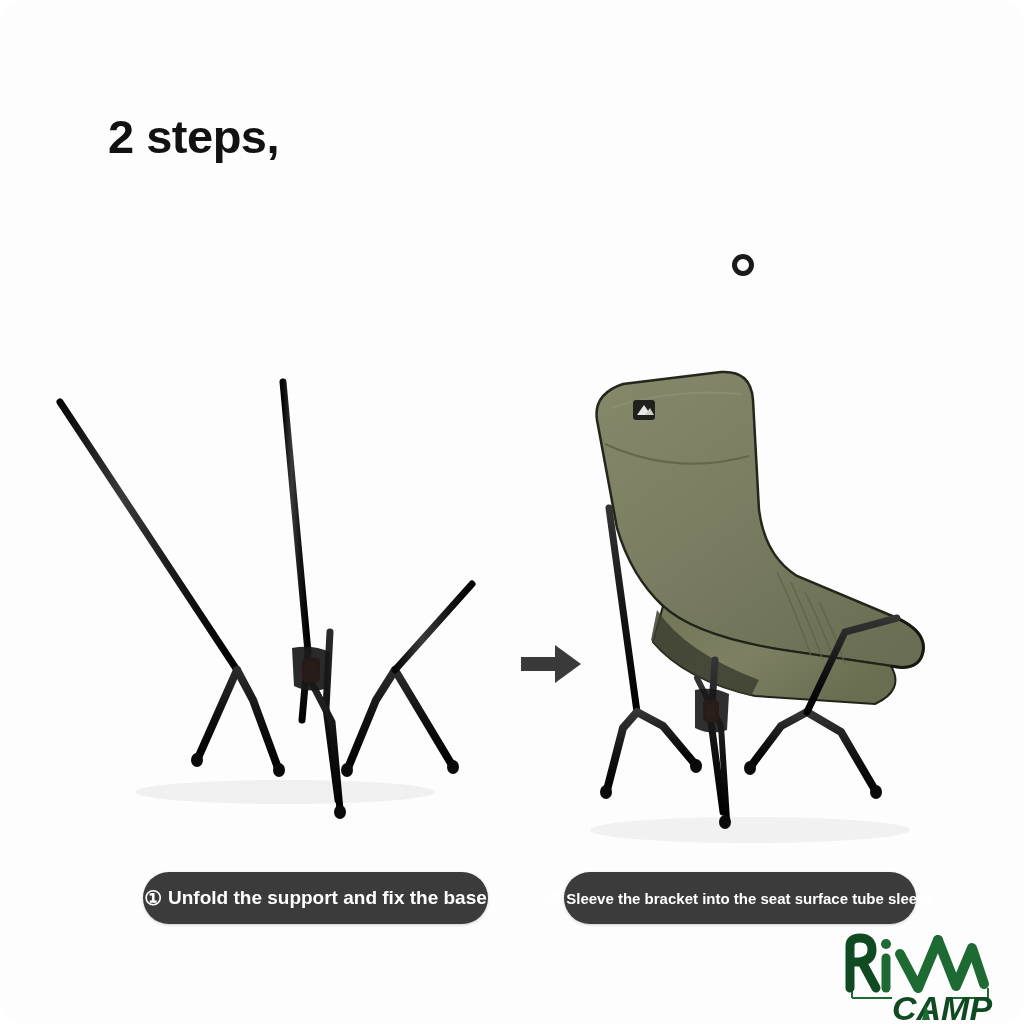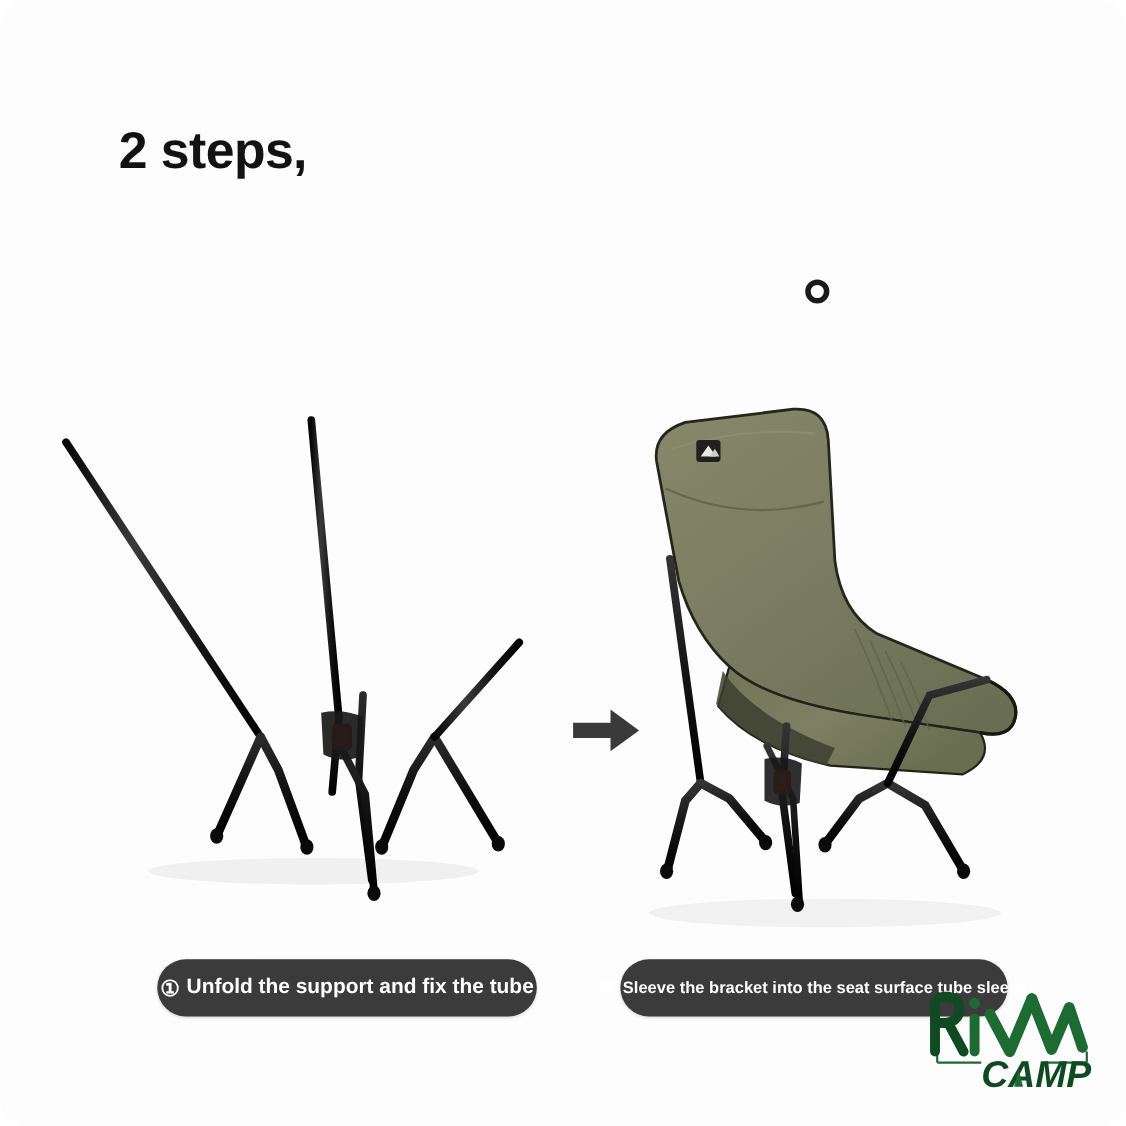--- a/index.html
+++ b/index.html
@@ -71,21 +71,21 @@
     white-space:nowrap;
     box-shadow:0 1px 3px rgba(0,0,0,0.18);
   }
   #caption-1 { left:143px; top:872px; width:345px; font-size:19px; }
   #caption-2 { left:564px; top:872px; width:352px; font-size:15px; }
   .caption .num { margin-right:6px; font-size:1.05em; }
 
   
   #logo {
     position:absolute;
-    left:838px; top:892px;
+    left:838px; top:924px;
     width:180px; height:98px;
   }
   #logo svg { width:100%; height:100%; display:block; }
 </style>
 </head>
 <body>
 
 <div id="page">
 
   <div class="headline">2 steps,</div>
@@ -255,21 +255,21 @@
         <ellipse cx="151" cy="406" rx="6" ry="7"></ellipse>
         <ellipse cx="205" cy="408" rx="6" ry="7"></ellipse>
         <ellipse cx="331" cy="432" rx="6" ry="7"></ellipse>
         <ellipse cx="180" cy="462" rx="6" ry="7"></ellipse>
       </g>
     </svg>
   </div>
 
   <div class="caption" id="caption-1">
     <span class="num">①</span>
-    <span>Unfold the support and fix the tube</span>
+    <span>Unfold the support and fix the base</span>
   </div>
 
   <div class="caption" id="caption-2">
     <span class="num">②</span>
     <span>Sleeve the bracket into the seat surface tube sleeve</span>
   </div>
 
   <div id="logo">
     <svg viewBox="0 0 180 98" xmlns="http://www.w3.org/2000/svg">
 

